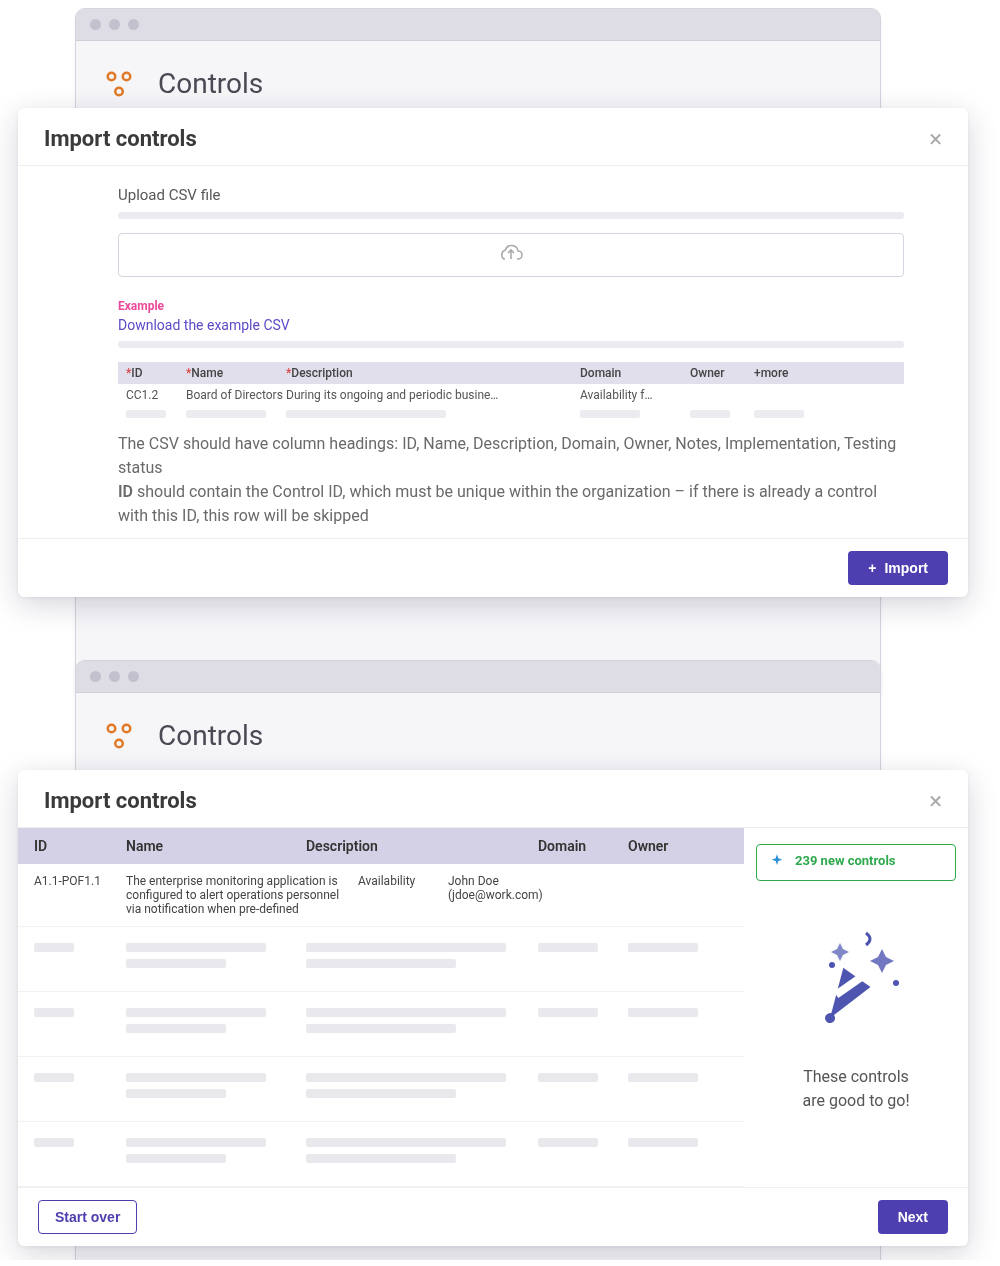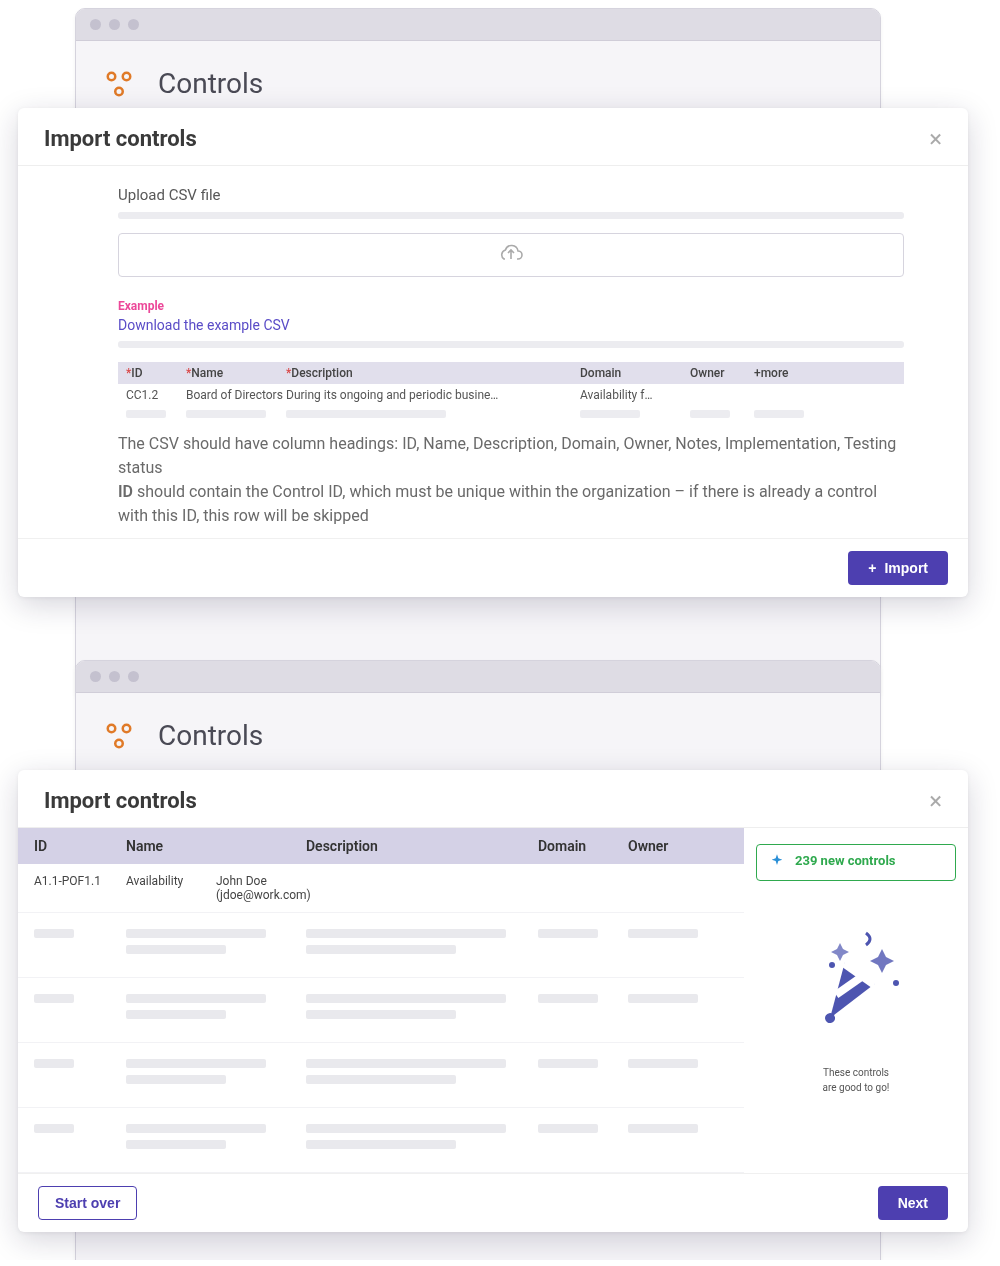--- a/index.html
+++ b/index.html
@@ -149,21 +149,21 @@
     display: flex; align-items: flex-start; gap: 10px;
     color: #2fa94e;
     font-weight: 700;
     font-size: 13px;
   }
   .badge-icon { color: #2a8fd6; }
   .celebrate {
     display: flex; flex-direction: column; align-items: center;
     margin-top: 40px;
   }
-  .celebrate-text { font-size: 10px; color: #555; text-align: center; margin-top: 20px; line-height: 1.5; }
+  .celebrate-text { font-size: 16px; color: #555; text-align: center; margin-top: 20px; line-height: 1.5; }
 </style>
 </head>
 <body>
 
 <div class="stage">
 
   <div class="browser" style="top:8px;">
     <div class="titlebar">
       <div class="traffic">
           <span></span>
@@ -287,20 +287,21 @@
       <div class="table-pane">
         <div class="tbl-head">
           <span class="tc-id">ID</span>
           <span class="tc-name">Name</span>
           <span class="tc-desc">Description</span>
           <span class="tc-domain">Domain</span>
           <span class="tc-owner">Owner</span>
         </div>
         <div class="tbl-row">
           <span class="tc-id">A1.1-POF1.1</span>
+          <span class="tc-desc">The enterprise monitoring application is configured to alert operations personnel via notification when pre-defined</span>
           <span class="tc-domain">Availability</span>
           <span class="tc-owner">
             <div>John Doe</div>
             <div>(jdoe@work.com)</div>
           </span>
         </div>
 
         <div class="ghost-row2">
           <div class="ghwrap tc-id">
               <div class="gh2 line" style="width:40px"></div>

